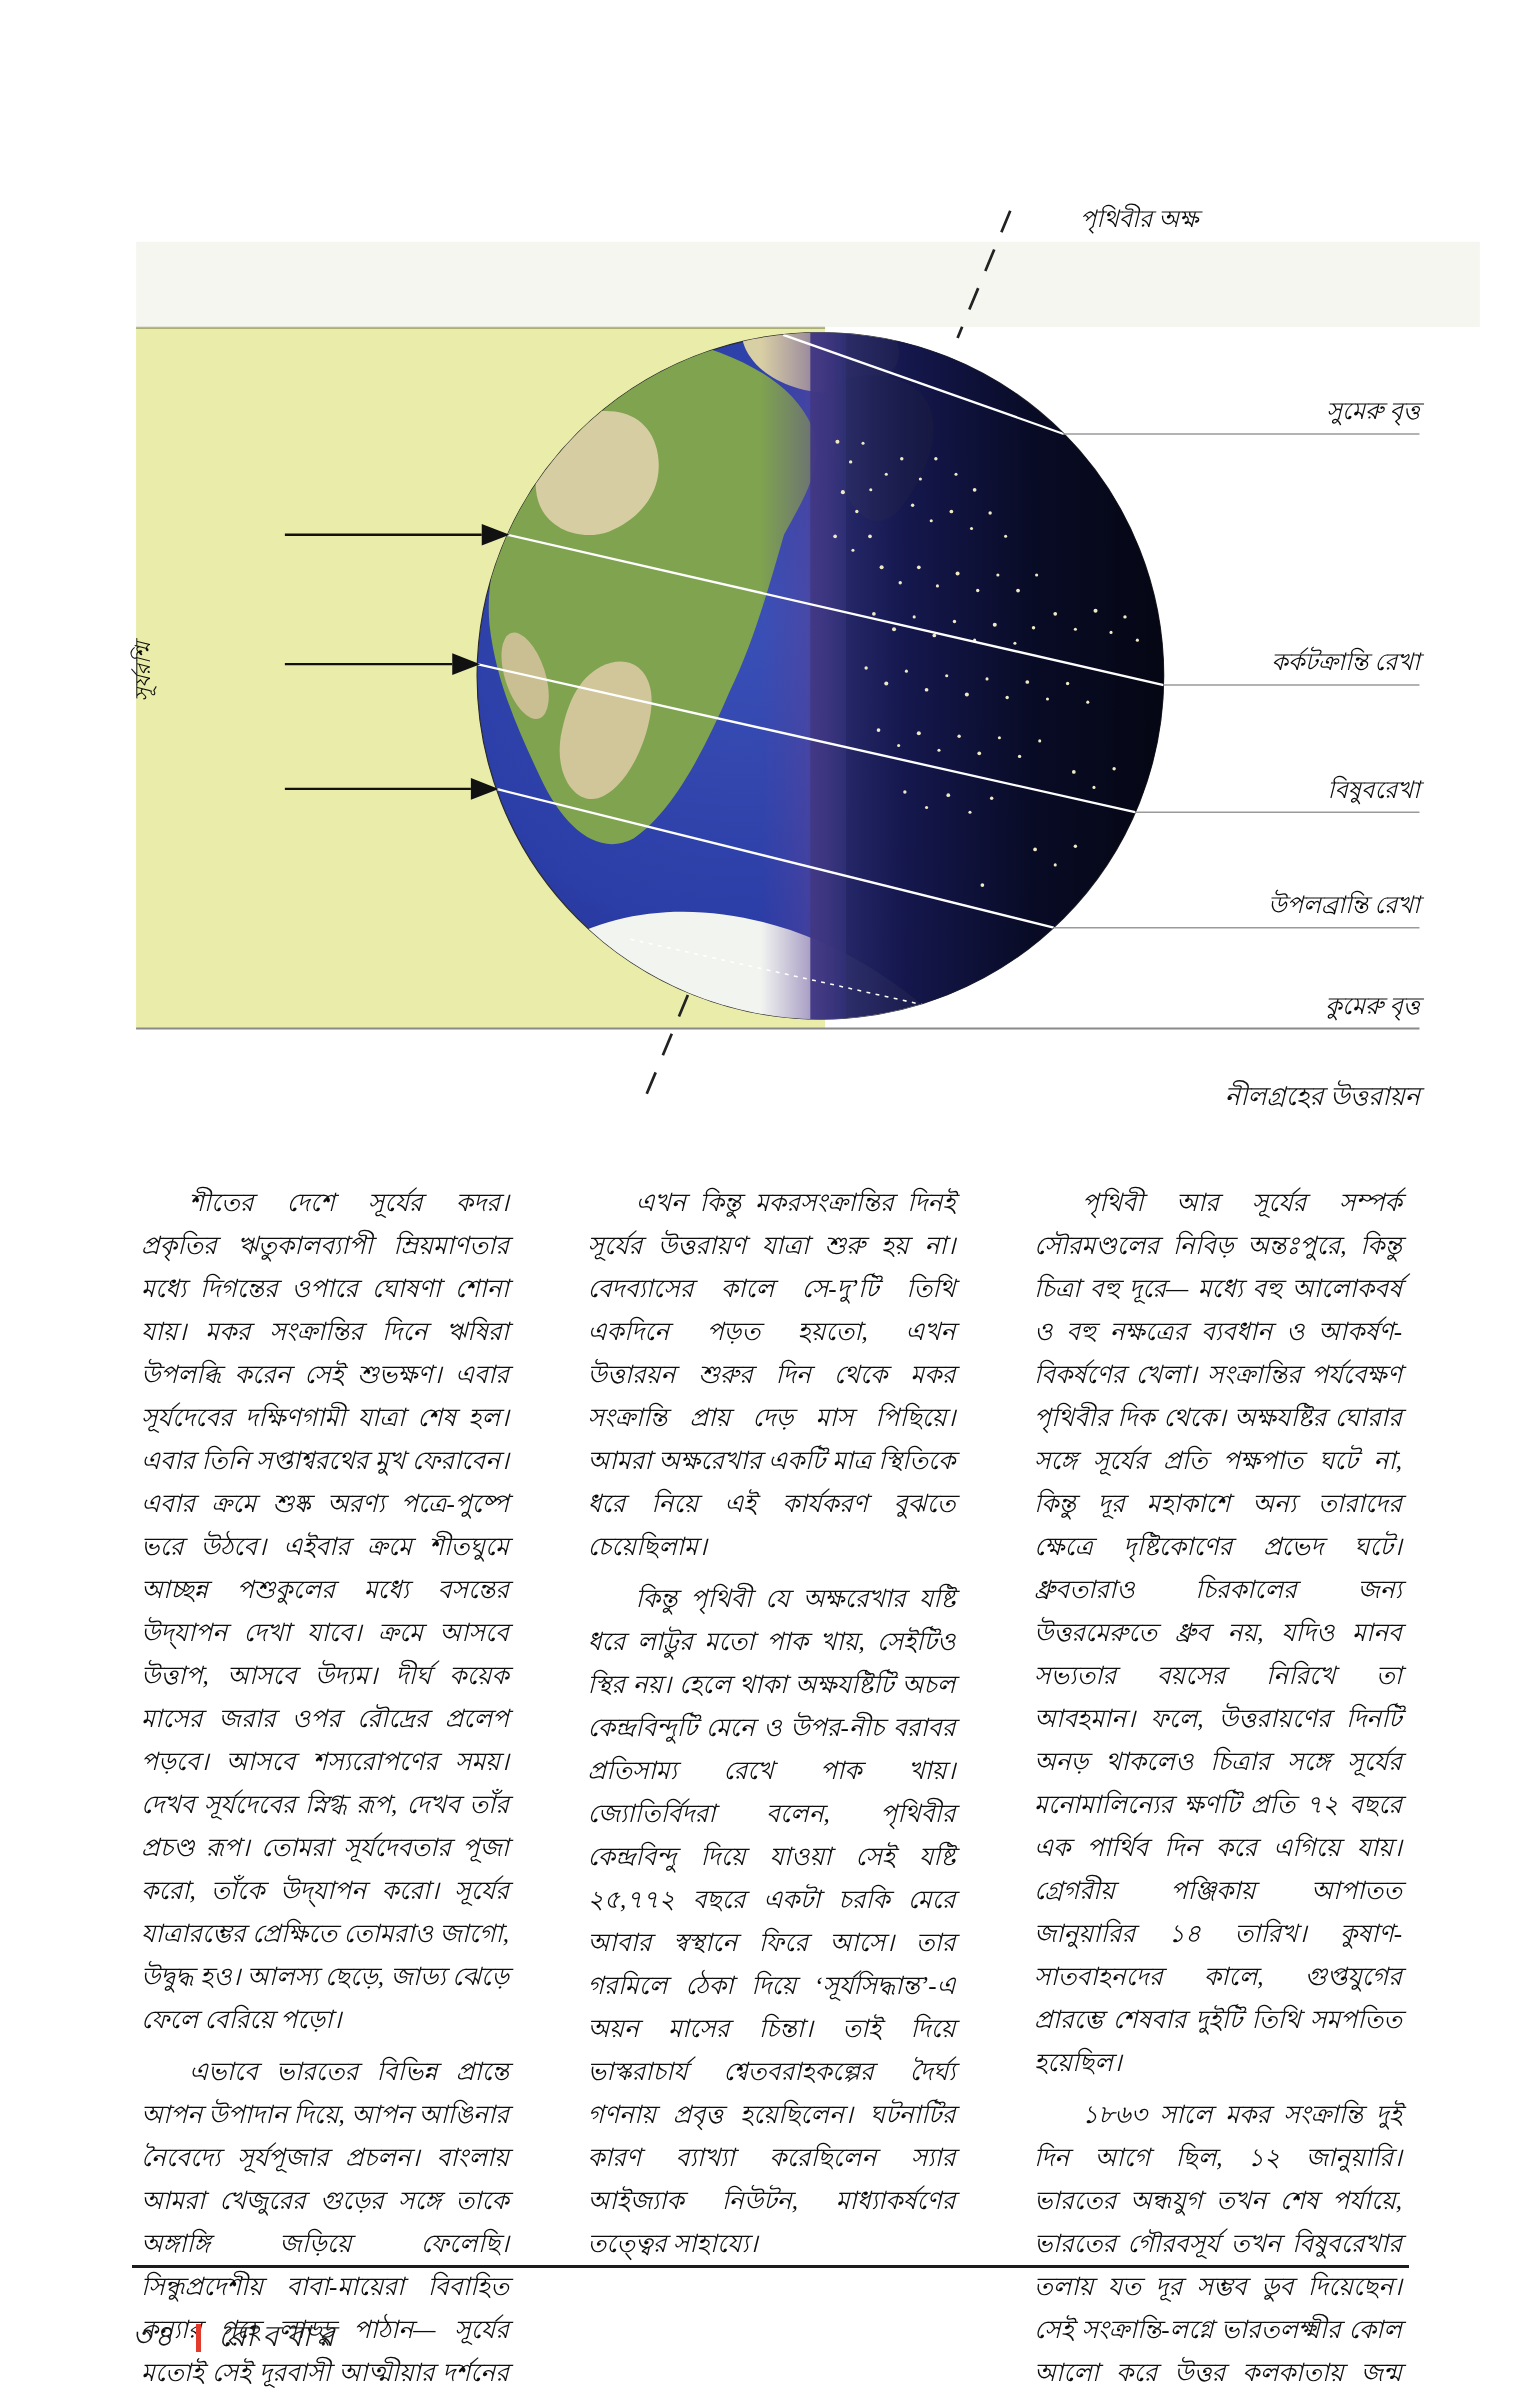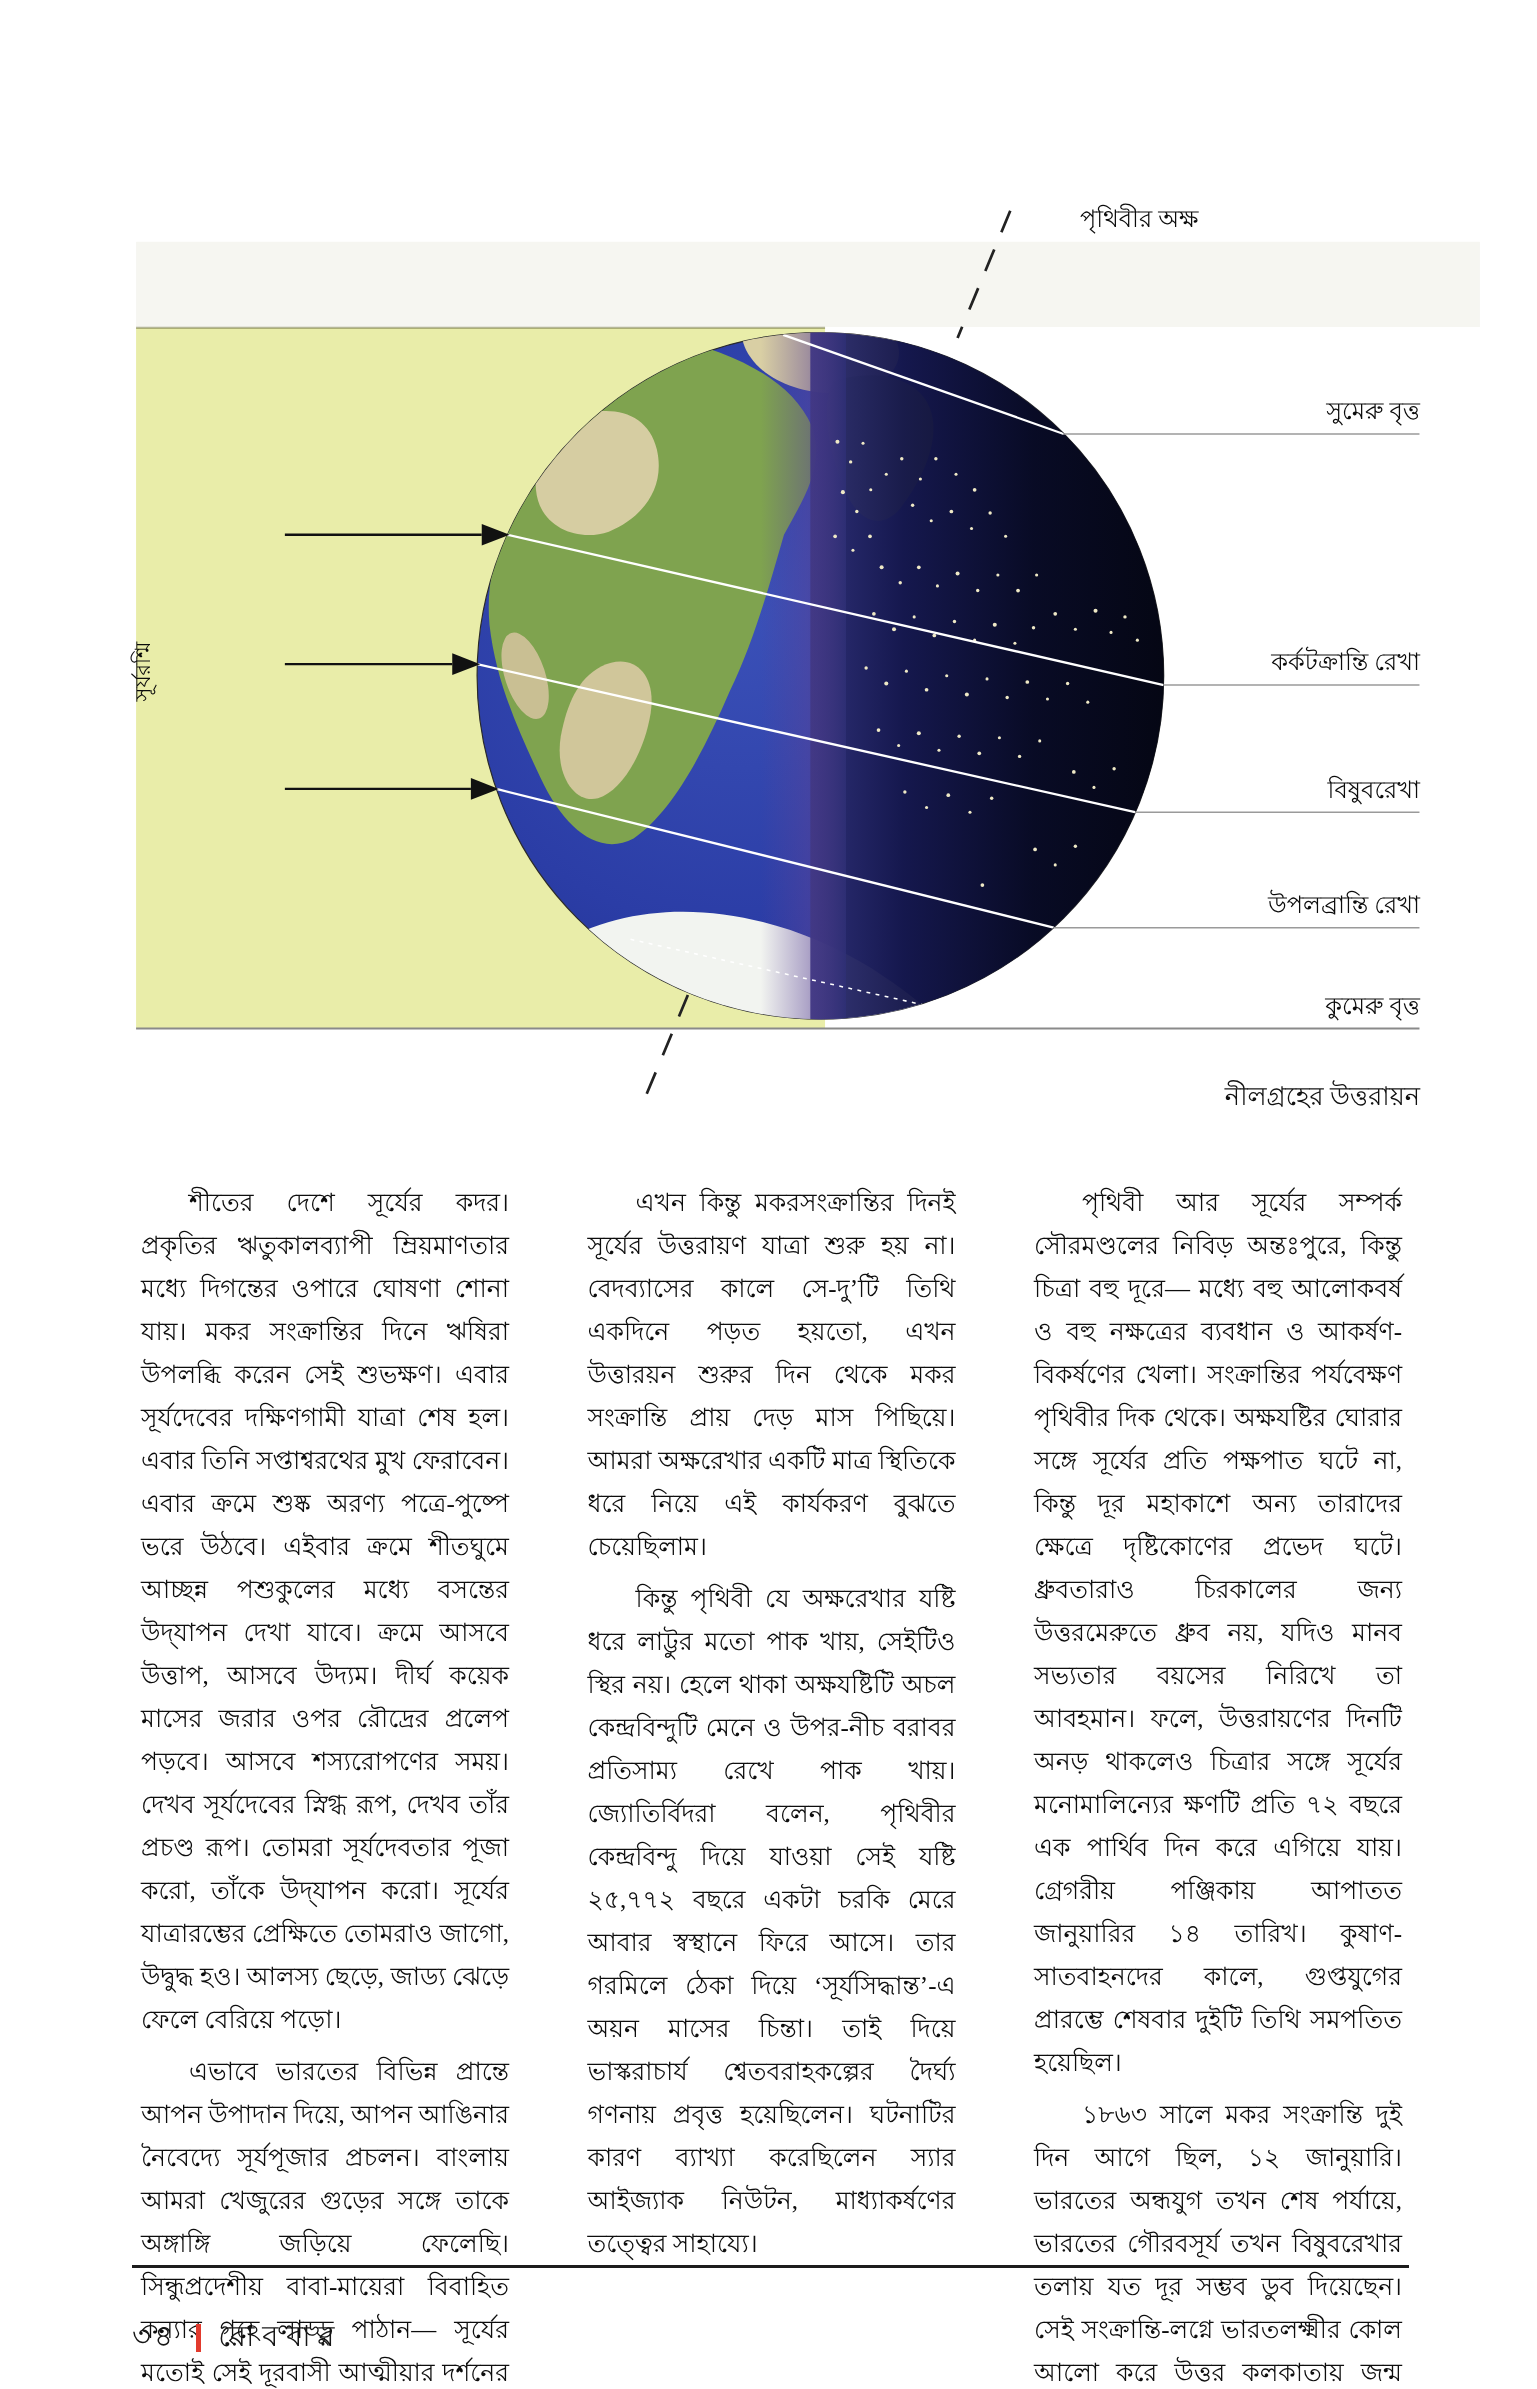--- a/index.html
+++ b/index.html
@@ -1,17 +1,17 @@
 <!DOCTYPE html>
 <html style="font-size:12.4px"><head>
 <meta charset="utf-8">
 <style>
   html,body{margin:0;padding:0;background:#ffffff;}
   body{width:1538px;height:2389px;position:relative;font-family:"Liberation Serif","DejaVu Serif",serif;color:#111;}
-  .page{position:absolute;inset:0;background:#fff;overflow:hidden;}
+  .page{position:absolute;inset:0;background:#fff;overflow:hidden;font-style:italic;}
 
   
   .diagram{position:absolute;left:136px;top:186px;width:1344px;height:930px;}
   .diagram svg{position:absolute;left:0;top:0;}
   .diag-label{position:absolute;font-size:24px;color:#0b0b0b;white-space:nowrap;line-height:1.1;}
   .axis-label{left:944px;top:20px;}
   .lat-label{right:60px;text-align:left;}
   .lat-0{top:212px;} .lat-1{top:463px;} .lat-2{top:591px;} .lat-3{top:706px;} .lat-4{top:807px;}
   .sunray-label{left:-22px;top:474px;transform:rotate(-90deg);transform-origin:center;font-size:21px;}
   .diagram-caption{position:absolute;right:60px;top:891px;font-size:25.6px;white-space:nowrap;}

